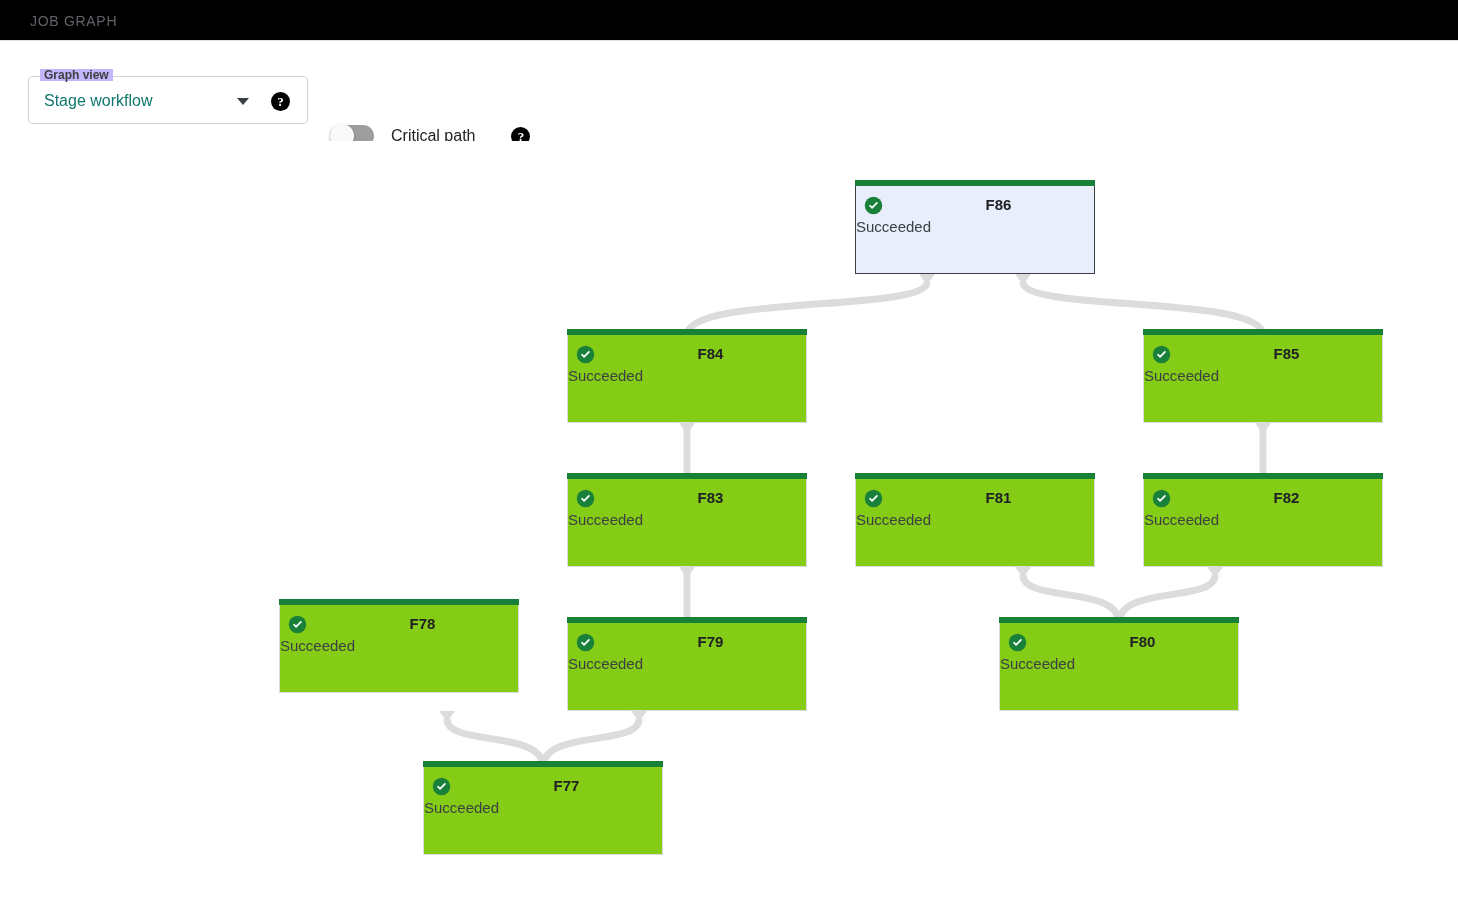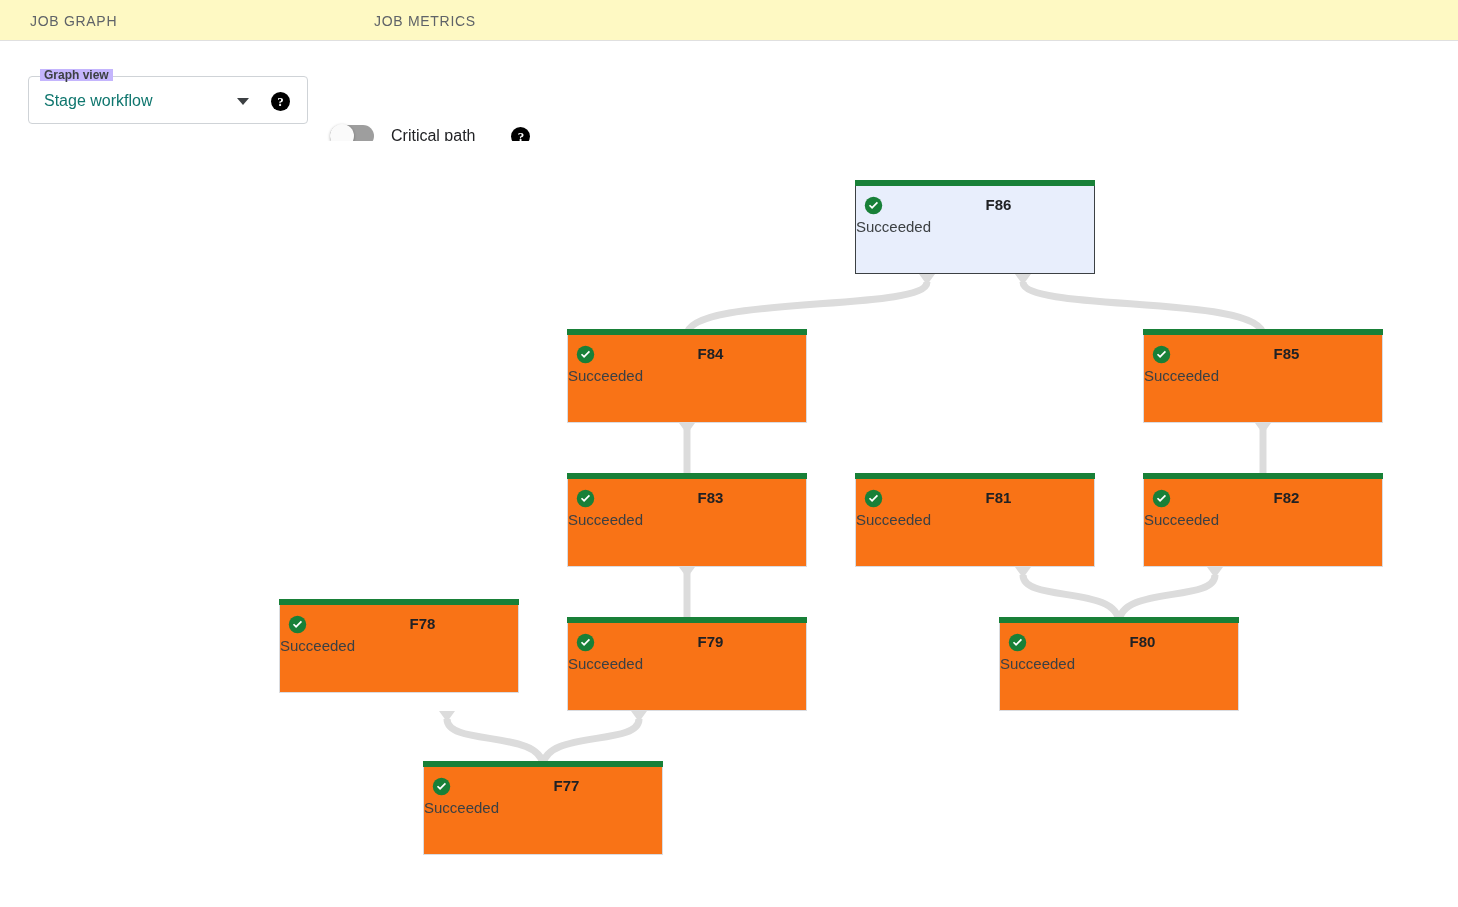--- a/index.html
+++ b/index.html
@@ -10,21 +10,21 @@
     background: #ffffff;
     font-family: "Liberation Sans", "DejaVu Sans", sans-serif;
     overflow: hidden;
   }
 
   
   #tabbar {
     position: absolute; top: 0; left: 0;
     width: 1458px; height: 41px;
     border-bottom: 1px solid #e0e0e0;
-    background: #fef9c3;
+    background: #000000;
   }
   .tab {
     position: absolute; top: 0; height: 41px;
     display: flex; align-items: center;
     font-size: 14px; font-weight: 500;
     letter-spacing: .7px;
     color: #5f6368;
     cursor: pointer;
     user-select: none;
     padding: 0 16px;
@@ -102,21 +102,21 @@
     position: absolute; top: 141px; left: 0;
     width: 1458px; height: 766px;
     background: #fff;
     overflow: hidden;
   }
   #edges-svg { position: absolute; left: 0; top: 0; width: 1458px; height: 766px; }
 
   .node {
     position: absolute;
     width: 240px; height: 88px;
-    background: #f97316;
+    background: #84cc16;
     border: 1px solid #dadce0;
     border-top: none;
     cursor: pointer;
   }
   .node .topbar {
     position: absolute; left: -1px; right: -1px; top: -6px;
     height: 6px; background: #188038;
   }
   .node.selected {
     background: #e8eefc;
@@ -141,23 +141,20 @@
     font-size: 15px; color: #3c4043;
     line-height: 20px;
   }
 </style>
 </head>
 <body>
 
 <div id="tabbar">
   <div class="tab" style="left:14px;">
       <span>JOB GRAPH</span>
-    </div>
-  <div class="tab" style="left:358px;">
-      <span>JOB METRICS</span>
     </div>
 </div>
 
 <div id="toolbar">
 
   <div id="graph-view-select">
     <span class="legend">Graph view</span>
     <span class="value">Stage workflow</span>
     <span class="chevron-down"></span>
     <span class="help-icon" id="select-help">?</span>

